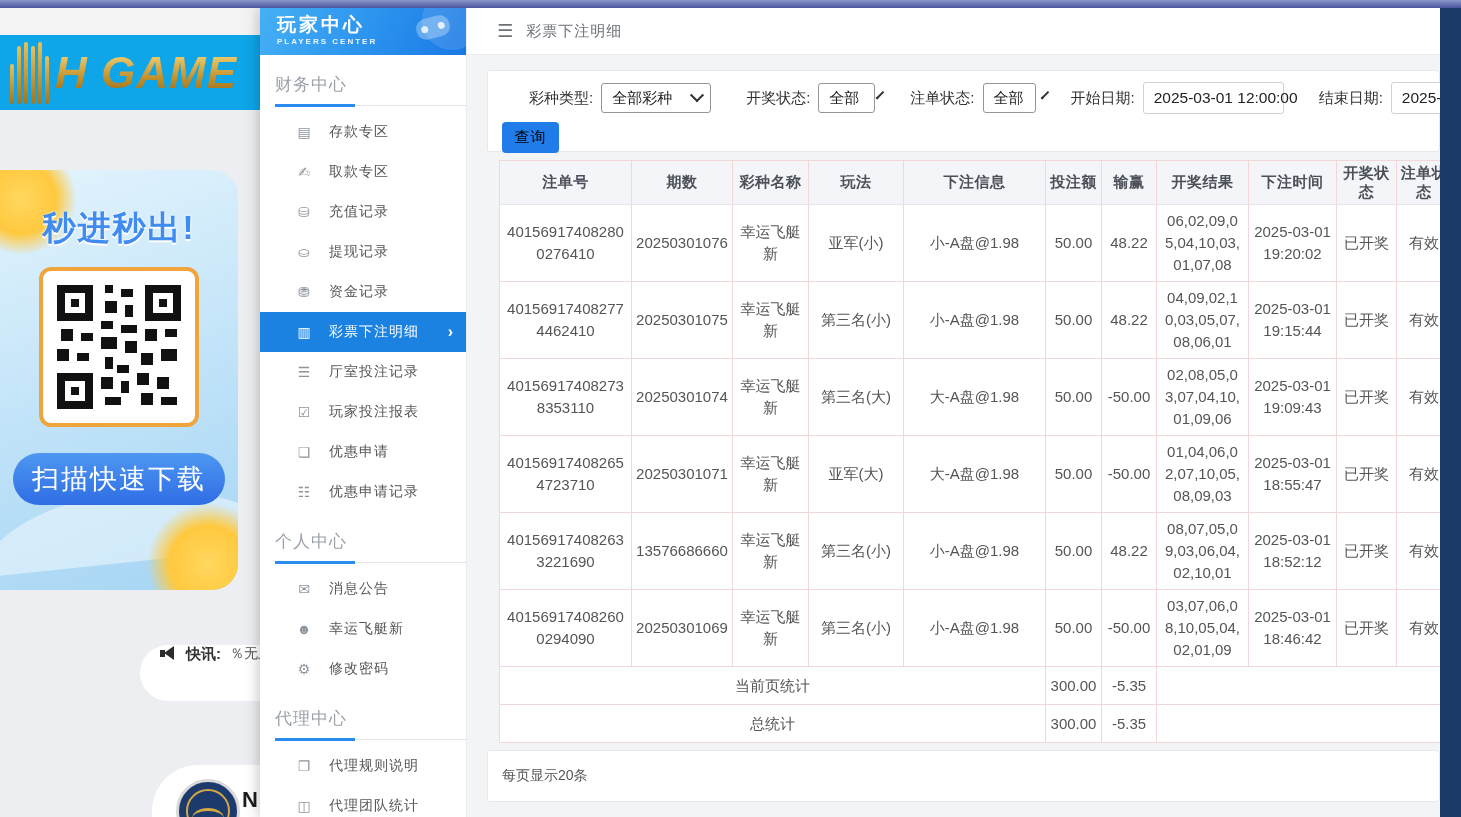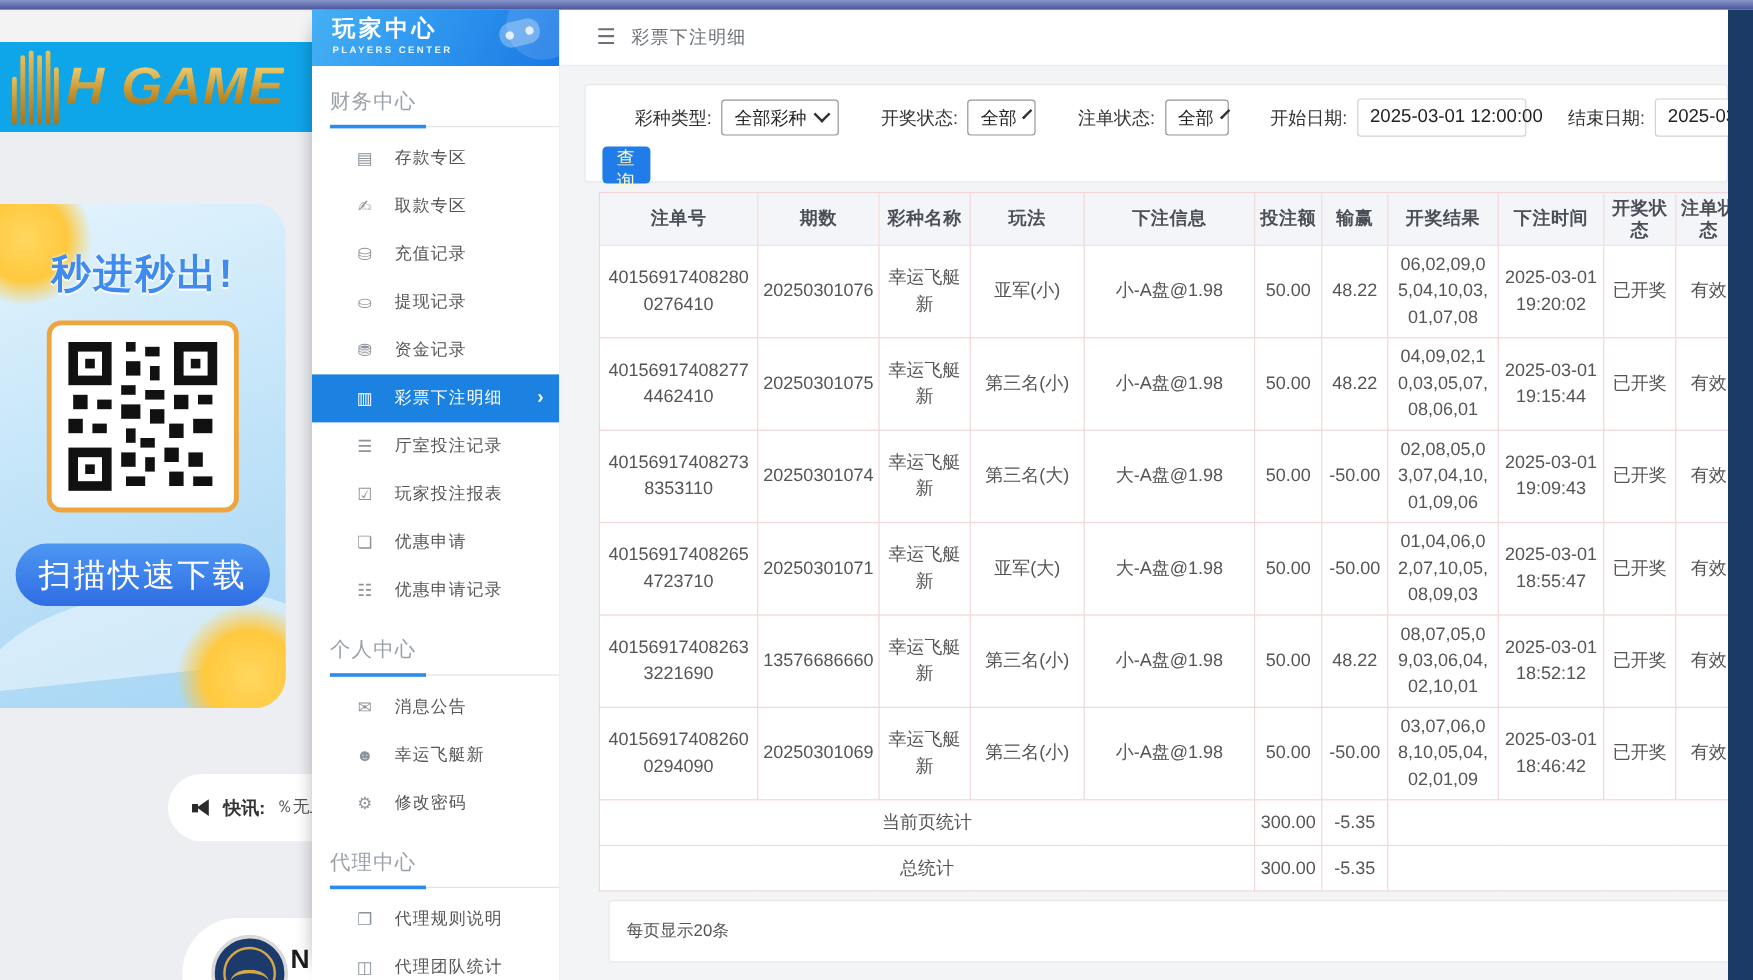--- a/index.html
+++ b/index.html
@@ -32,40 +32,40 @@
   .promo-wave{position:absolute;left:-20px;bottom:28px;width:300px;height:70px;background:rgba(255,255,255,.45);
     border-radius:50% 50% 0 0 / 100% 100% 0 0;transform:rotate(-6deg);}
   .promo-headline{position:relative;margin-top:36px;text-align:center;font-size:33px;font-weight:900;color:#3f8bf0;
     text-shadow:0 2px 0 #fff,0 0 3px #fff;letter-spacing:2px;z-index:2;}
   .qr-box{position:relative;z-index:2;width:152px;height:152px;margin:16px auto 0;background:#fff;
     border:4px solid #f0a43c;border-radius:12px;display:flex;align-items:center;justify-content:center;}
   .dl-pill{position:relative;z-index:2;width:212px;height:52px;margin:26px auto 0;border-radius:27px;
     background:linear-gradient(180deg,#4e97f2,#2f6de4);color:#fff;font-size:27px;font-weight:normal;
     letter-spacing:2px;text-align:center;line-height:52px;}
   .ticker{position:absolute;left:140px;top:637px;width:120px;height:56px;background:#fff;
-    border-radius:28px 0 0 28px;display:flex;align-items:center;padding-left:20px;gap:9px;z-index:5;}
+    border-radius:28px 0 0 28px;display:flex;padding-left:20px;gap:9px;z-index:5;}
   .spk{position:relative;width:17px;height:16px;flex:0 0 auto;}
   .spk::before{content:"";position:absolute;left:0;top:5px;width:5px;height:7px;background:#2b2b2b;}
   .spk::after{content:"";position:absolute;left:4px;top:1px;width:0;height:0;
     border-right:10px solid #2b2b2b;border-top:7px solid transparent;border-bottom:7px solid transparent;}
   .ticker-label{font-size:15px;font-weight:bold;color:#333;white-space:nowrap;}
   .ticker-text{font-size:14px;color:#555;white-space:nowrap;}
   .bottom-card{position:absolute;left:152px;top:757px;width:108px;height:60px;background:#fff;
     border-radius:46px 0 0 0;z-index:5;}
   .team-logo{position:absolute;left:24px;top:14px;width:64px;height:64px;border-radius:50%;
     background:#1c3a6b;border:3px solid #d9d9d9;box-sizing:border-box;overflow:hidden;}
   .team-logo::before{content:"";position:absolute;left:7px;top:7px;right:7px;bottom:7px;border-radius:50%;
     border:2px solid #d4a845;}
   .team-logo::after{content:"";position:absolute;left:13px;top:26px;width:32px;height:18px;
     border-top:3px solid #d4a845;border-radius:50% 50% 0 0;}
   .bottom-letter{position:absolute;right:2px;top:22px;font-size:22px;font-weight:bold;color:#1d1d1d;}
 
   
   .modal{position:absolute;left:260px;top:8px;width:1180px;height:809px;background:#fff;z-index:20;
-    box-shadow:0 0 14px rgba(0,0,0,.28);border-radius:31px;}
+    box-shadow:0 0 14px rgba(0,0,0,.28);}
   
   .sidebar{position:absolute;left:0;top:0;bottom:0;width:207px;background:#fff;border-right:1px solid #ececec;box-sizing:border-box;overflow:hidden;}
   .sb-header{position:relative;height:47px;background:linear-gradient(115deg,#45b0f4 0%,#2b92ee 55%,#1a78e4 100%);
     padding:5px 0 0 17px;box-sizing:border-box;overflow:hidden;}
   .sb-title{color:#fff;font-size:19px;font-weight:bold;letter-spacing:3px;line-height:24px;}
   .sb-subtitle{color:#eaf6ff;font-size:8px;letter-spacing:2px;font-weight:bold;}
   .sb-header .deco1{position:absolute;right:-16px;top:-18px;width:60px;height:60px;border-radius:50%;
     background:rgba(255,255,255,.12);}
   .gamepad{position:absolute;right:16px;top:9px;width:34px;height:21px;border-radius:10px;
     background:rgba(255,255,255,.30);transform:rotate(-14deg);}
@@ -87,37 +87,37 @@
   .main-topbar{height:47px;background:#fff;border-bottom:1px solid #ededed;display:flex;align-items:center;
     padding-left:30px;gap:13px;box-sizing:border-box;}
   .burger{font-size:18px;color:#6d7278;}
   .page-title{font-size:15px;color:#6d7278;letter-spacing:1px;}
 
   .card{position:absolute;left:20px;width:953px;background:#fff;border:1px solid #e8e8e8;border-radius:3px;box-sizing:border-box;}
   .filter-card{top:62px;height:82px;padding:10px 14px;}
   .filter-row{display:flex;align-items:center;gap:8px;height:34px;white-space:nowrap;}
   .f-label{font-size:15px;color:#333;margin-left:27px;}
   .f-select{display:inline-flex;align-items:center;justify-content:space-between;border:1px solid #969696;
-    border-radius:3px;height:30px;background:#fff;padding:0 8px 0 10px;font-size:15px;color:#222;box-sizing:border-box;cursor:pointer;}
+    border-radius:3px;height:30px;background:#fff;padding:0 8px 0 10px;font-size:15px;color:#222;box-sizing:border-box;cursor:pointer;gap:12px;}
   .chev{width:8px;height:8px;border-right:2px solid #333;border-bottom:2px solid #333;transform:rotate(45deg) translate(-2px,-2px);margin-left:8px;}
   .f-input{display:inline-flex;align-items:center;border:1px solid #d2d2d2;border-radius:3px;height:32px;
     background:#fff;padding:0 10px;font-size:15.5px;color:#222;box-sizing:border-box;cursor:text;}
-  .search-btn{margin-top:7px;width:40px;height:31px;background:#1f7ce8;border:none;border-radius:4px;
-    color:#fef9c3;font-size:15px;letter-spacing:1px;cursor:pointer;font-family:Liberation Sans, sans-serif;}
+  .search-btn{margin-top:7px;width:57px;height:31px;background:#1f7ce8;border:none;border-radius:4px;
+    color:#000000;font-size:15px;letter-spacing:1px;cursor:pointer;font-family:Liberation Sans, sans-serif;}
 
   .table-card{top:152px;border:none;background:transparent;padding-left:12px;}
   table.data{width:953px;border-collapse:collapse;table-layout:fixed;background:#fff;}
   table.data th,table.data td{border:1px solid #f1d7d7;text-align:center;overflow:hidden;}
   table.data th{height:43px;background:#f4f5f8;color:#4b5058;font-size:15px;font-weight:bold;
     border-bottom-color:#e4e6ea;letter-spacing:0.5px;padding:0 1px;}
   table.data td{height:76px;font-size:15px;color:#555;line-height:1.45;padding:0 4px;}
   td.c0,td.c7{word-break:break-all;}
   tr.summary td{height:37px;}
 
-  .pager-card{top:742px;height:52px;display:flex;align-items:center;justify-content:space-between;padding:0 14px;margin-left:20px;}
+  .pager-card{top:742px;height:52px;display:flex;align-items:center;justify-content:space-between;padding:0 14px;}
   .pager-left{font-size:14px;color:#555;}
   .pager-right{display:flex;align-items:center;gap:9px;font-size:14px;color:#333;}
   .pg-link{color:#2e6fd8;cursor:pointer;}
   .pg-current{background:#d9dde6;color:#3a6fd8;padding:1px 3px;border-radius:2px;}
   .pg-input{width:30px;height:22px;border:1px solid #3a7bd5;border-radius:3px;background:#fff;cursor:text;}
 </style>
 </head>
 <body>
 
 <div class="page">

